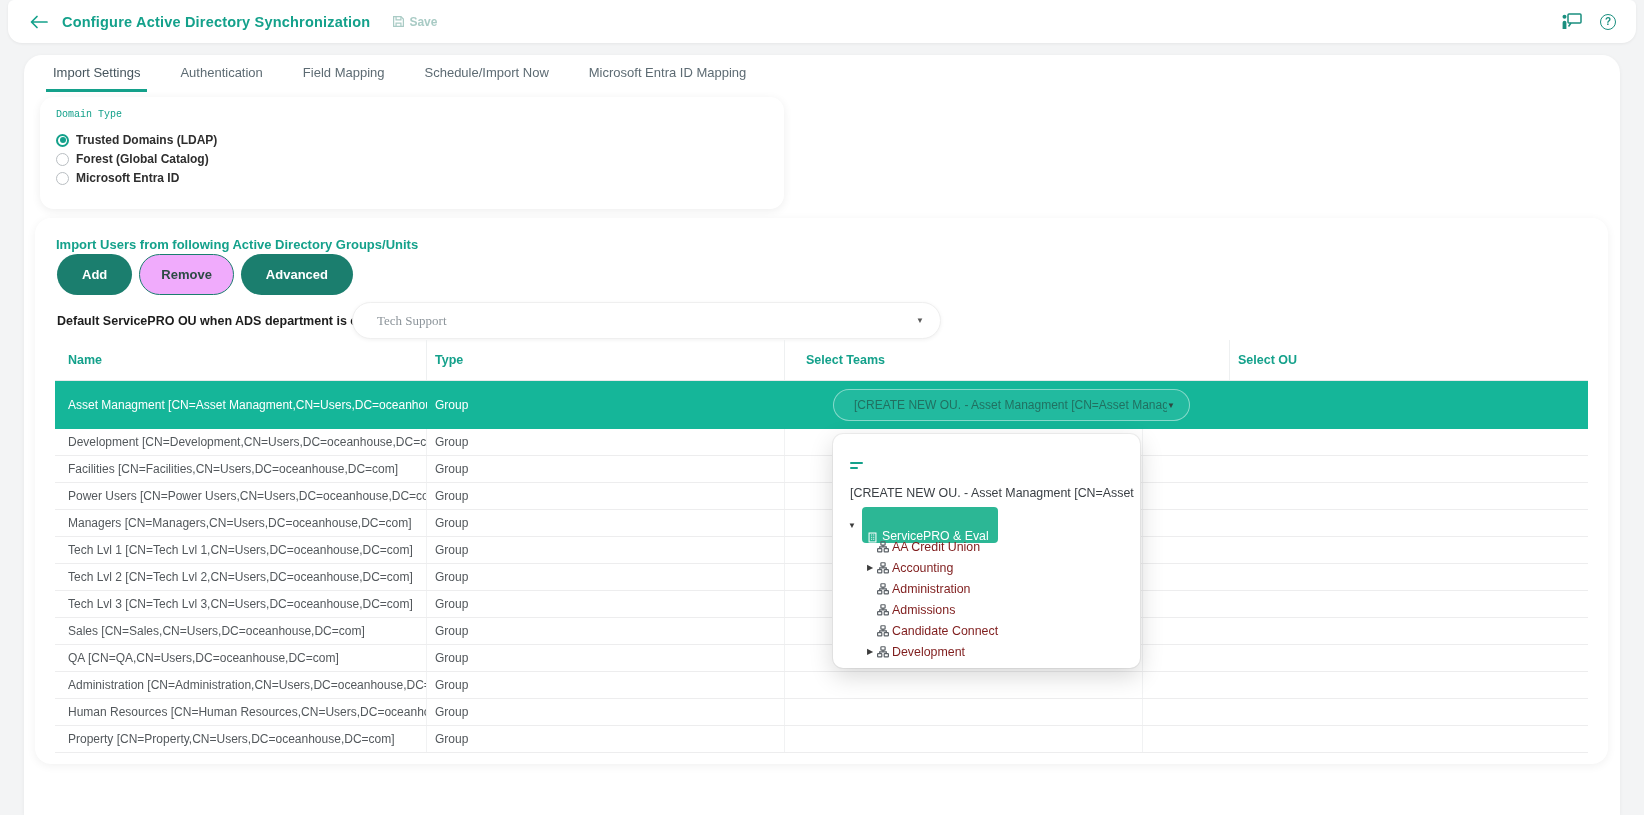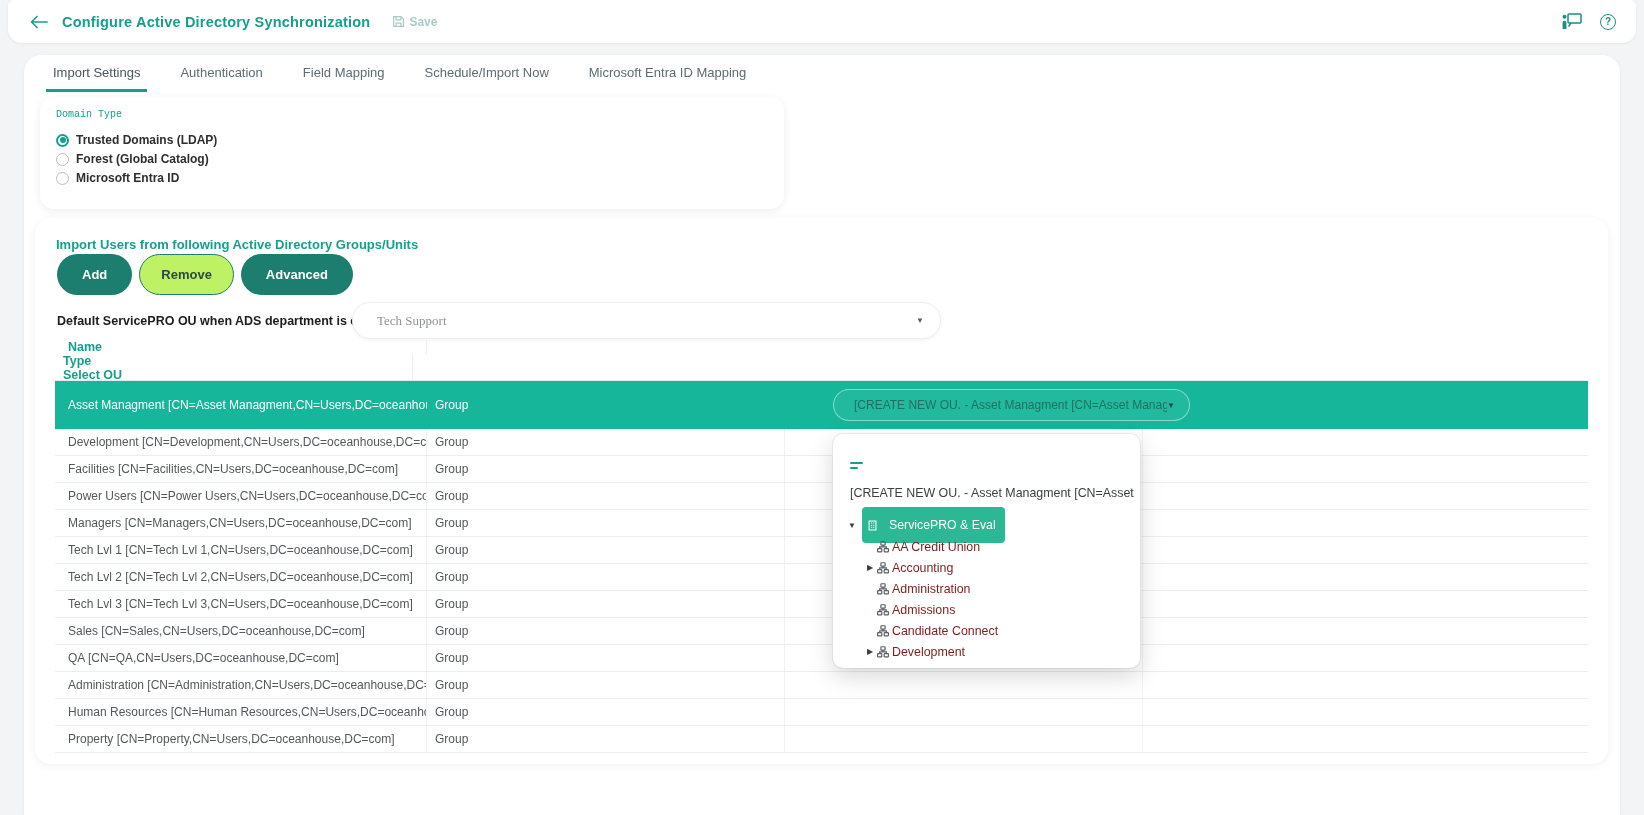--- a/index.html
+++ b/index.html
@@ -37,31 +37,31 @@
   .radio.on::after{content:"";position:absolute;inset:1.5px;background:var(--accent);border-radius:50%;}
   .radio-label{font-size:12px;font-weight:bold;color:#2e2e2e;}
 
   
   .import-card{position:absolute;left:35px;top:218px;width:1573px;height:546px;background:#fff;border-radius:16px;
     box-shadow:0 2px 10px rgba(0,0,0,.06);z-index:1;}
   .import-title{position:absolute;left:21px;top:8px;font-size:13px;color:var(--accent);}
   .btn-row{position:absolute;left:22px;top:36px;display:flex;gap:7px;}
   .btn{height:41px;border-radius:21px;font-size:13px;font-weight:bold;font-family:inherit;border:none;cursor:pointer;}
   .btn.solid{background:var(--button);color:#fff;padding:0 25px;}
-  .btn.outline{background:#bef264;color:#2c4a44;border:1.5px solid var(--button);padding:0 21px;}
+  .btn.outline{background:#f0abfc;color:#2c4a44;border:1.5px solid var(--button);padding:0 21px;}
   .default-label{position:absolute;left:22px;top:96px;font-size:12.5px;font-weight:bold;color:#1d1d1d;}
   .select-pill{position:absolute;left:317px;top:84px;width:589px;height:37px;background:#fff;border:1px solid #efefef;
     box-shadow:0 1px 4px rgba(0,0,0,.06);border-radius:19px;display:flex;align-items:center;
     box-sizing:border-box;padding:0 16px 0 24px;cursor:pointer;}
   .select-pill .value{font-size:13px;color:#8d959b;flex:1;font-family:Liberation Serif, serif;}
   .caret{font-size:8px;color:#5b5b5b;flex:none;}
 
   
   .table{position:absolute;left:20px;top:122px;width:1533px;}
-  .thead{display:flex;height:40px;border-bottom:1px solid #e7e9ea;flex-direction:column;}
+  .thead{display:flex;height:40px;border-bottom:1px solid #e7e9ea;}
   .th{font-size:12.5px;font-weight:bold;color:var(--accent);box-sizing:border-box;height:100%;
     display:flex;align-items:center;border-right:1px solid #eef0f1;}
   .th:last-child{border-right:none;}
   .c0{width:372px;padding-left:13px;}
   .c1{width:358px;padding-left:8px;}
   .c2{width:358px;padding-left:8px;}
   .c3{flex:1;padding-left:21px;}
   .selrow{position:relative;height:48px;background:var(--selected);display:flex;align-items:center;color:#fff;}
   .selrow .scell{box-sizing:border-box;white-space:nowrap;overflow:hidden;font-size:12px;}
   .row-ou-select{position:absolute;left:778px;top:8px;width:357px;height:32px;border:1px solid rgba(255,255,255,.45);
@@ -80,21 +80,21 @@
   .filter-icon{position:absolute;left:17px;top:28px;display:flex;flex-direction:column;gap:3px;cursor:pointer;}
   .filter-icon i{display:block;height:2px;border-radius:1px;background:var(--accent);}
   .filter-icon i:first-child{width:13px;}
   .filter-icon i:last-child{width:8px;}
   .create-option{position:absolute;left:17px;top:52px;right:4px;font-size:12.4px;color:#3a3f44;
     white-space:nowrap;overflow:hidden;cursor:pointer;}
   .tree{position:absolute;left:0;top:80px;right:0;}
   .tree-root{height:22px;display:flex;align-items:center;padding-left:12px;cursor:pointer;}
   .expander{width:14px;font-size:8px;color:#3c3c3c;text-align:center;flex:none;}
   .chip{margin-left:3px;background:var(--chip);color:#fff;border-radius:4px;height:36px;display:flex;
-    align-items:center;gap:11px;padding:0 9px 0 5px;font-size:12.3px;}
+    align-items:flex-end;gap:4px;padding:0 9px 0 5px;font-size:12.3px;}
   .chip-icon,.org-icon{display:flex;flex:none;}
   .tree-item{height:21px;display:flex;align-items:center;padding-left:30px;cursor:pointer;}
   .org-icon{margin-right:3px;}
   .tree-label{font-size:12.4px;color:#7f1d1d;}
 </style>
 </head>
 <body>
 
 <div class="page">
 
@@ -166,22 +166,22 @@
     <label class="default-label">Default ServicePRO OU when ADS department is empty</label>
     <div class="select-pill">
       <span class="value">Tech Support</span>
       <span class="caret">▼</span>
     </div>
 
     <div class="table">
       <div class="thead">
           <div class="th c0">Name</div>
           <div class="th c1">Type</div>
+          <div class="th c3">Select Teams</div>
           <div class="th c2">Select OU</div>
-          <div class="th c3">Select Teams</div>
         </div>
       <div class="selrow">
         <div class="scell c0">Asset Managment [CN=Asset Managment,CN=Users,DC=oceanhou...</div>
         <div class="scell c1">Group</div>
         <div class="row-ou-select">
           <span class="value">[CREATE NEW OU. - Asset Managment [CN=Asset Manag...</span>
           <span class="caret">▼</span>
         </div>
       </div>
       <div>

